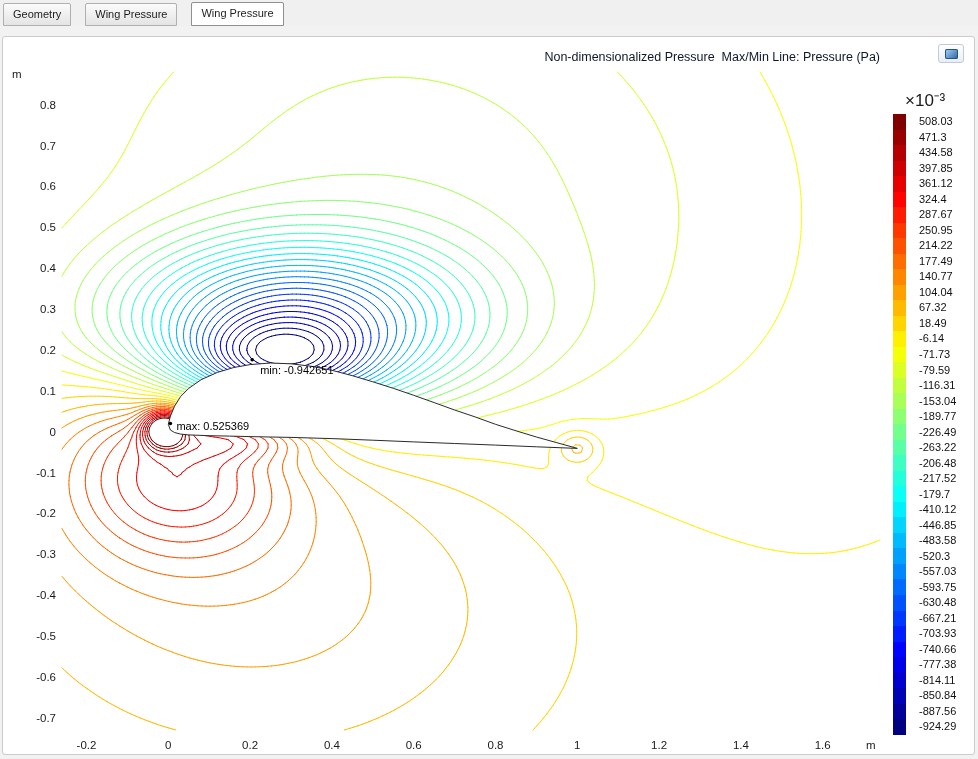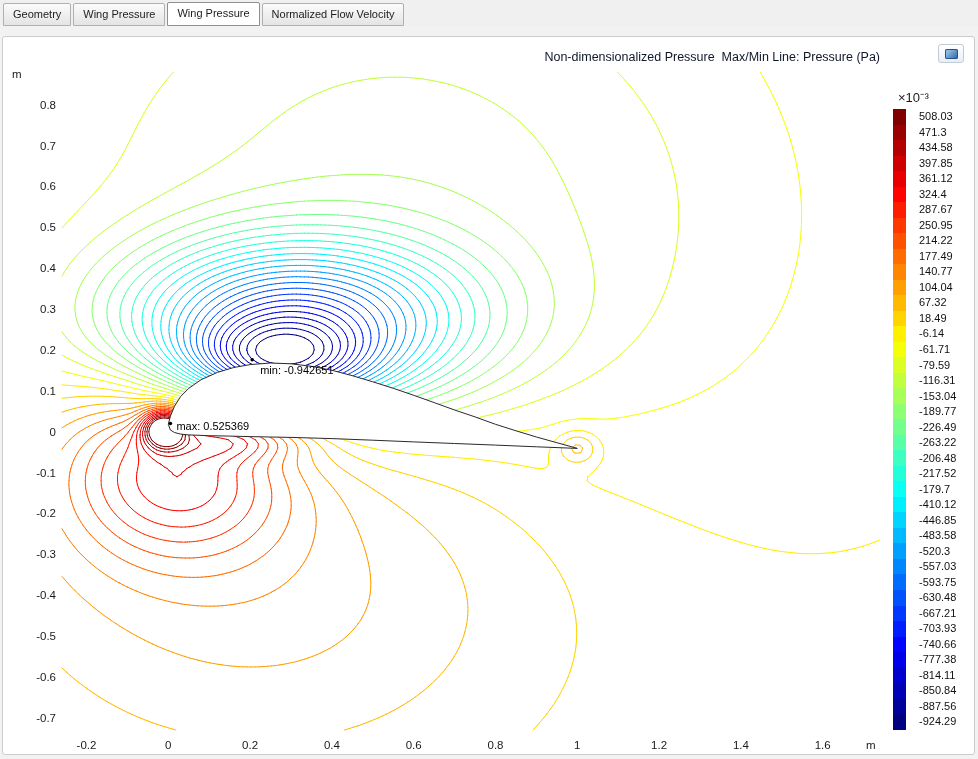--- a/index.html
+++ b/index.html
@@ -1,44 +1,43 @@
 <!DOCTYPE html>
 <html><head>
 <meta charset="utf-8">
 <style>
   html,body{margin:0;padding:0;width:978px;height:759px;background:#f2f2f2;
     font-family:"Liberation Sans",sans-serif;overflow:hidden;position:relative}
   .tabbar{position:absolute;left:0;top:0;width:978px;height:26px;background:#f0f0f0;
-    display:flex;align-items:flex-end;padding:3px 0 0 3px;box-sizing:border-box;gap:2px;z-index:6}
+    display:flex;align-items:flex-end;padding:3px 0 0 3px;box-sizing:border-box;gap:14px;z-index:6}
   .tab{font-size:11px;color:#1c1c1c;background:linear-gradient(#fbfbfb,#e4e4e4);
     border:1px solid #b0b0b0;border-radius:2px 2px 0 0;padding:4px 9px 5px;white-space:nowrap;cursor:default}
   .tab.active{background:#fff;border-color:#8f8f8f;padding-bottom:6px;position:relative;z-index:7}
   .panel{position:absolute;left:2px;top:36px;width:973px;height:719px;background:#fff;
     border:1px solid #ccc;border-radius:3px;box-sizing:border-box;z-index:1}
   .plot-title{position:absolute;left:62px;top:50px;width:818px;text-align:right;
     font-size:12.5px;color:#0f172a;white-space:pre;z-index:3}
   .snap-btn{position:absolute;right:14px;top:44px;width:26px;height:19px;border:1px solid #c0cbd8;
     border-radius:3px;background:linear-gradient(#ffffff,#e9eef5);z-index:5;padding:0;cursor:pointer}
   .snap-icon{display:block;margin:0 auto;width:13px;height:10px;border-radius:2px;
     background:linear-gradient(135deg,#8fc0ea 20%,#2d5e9e);box-shadow:inset 0 0 0 1px #27518a}
   .legend{position:absolute;left:893px;top:88px;z-index:4}
-  .legend-mult{font-size:13px;color:#1a1a1a;margin:0 0 3px 5px}
+  .legend-mult{font-size:17px;color:#1a1a1a;margin:0 0 3px 12px}
   .legend-row{display:flex;height:15.53px;align-items:center}
   .l-swatch{width:13px;height:15.53px;flex:0 0 13px}
   .l-label{font-size:11px;color:#111;margin-left:13px;line-height:1}
   #plot{position:absolute;left:0;top:0;z-index:2;pointer-events:none}
 </style>
 </head>
 <body>
 
 <div class="tabbar" id="tabbar">
     <div class="tab">Geometry</div>
     <div class="tab">Wing Pressure</div>
     <div class="tab active">Wing Pressure</div>
-    <div class="tab">Normalized Flow Velocity</div>
   </div>
 
 <div class="panel"></div>
 
 <div class="plot-title">Non-dimensionalized Pressure  Max/Min Line: Pressure (Pa)</div>
 
 <button class="snap-btn">
   <span class="snap-icon"></span>
 </button>
 
@@ -182,21 +181,21 @@
       <div class="legend-row">
         <span class="l-swatch" style="background: rgb(255, 212, 0);"></span>
         <span class="l-label">18.49</span>
       </div>
       <div class="legend-row">
         <span class="l-swatch" style="background: rgb(255, 239, 0);"></span>
         <span class="l-label">-6.14</span>
       </div>
       <div class="legend-row">
         <span class="l-swatch" style="background: rgb(245, 255, 10);"></span>
-        <span class="l-label">-61.71</span>
+        <span class="l-label">-71.73</span>
       </div>
       <div class="legend-row">
         <span class="l-swatch" style="background: rgb(219, 255, 36);"></span>
         <span class="l-label">-79.59</span>
       </div>
       <div class="legend-row">
         <span class="l-swatch" style="background: rgb(193, 255, 62);"></span>
         <span class="l-label">-116.31</span>
       </div>
       <div class="legend-row">

